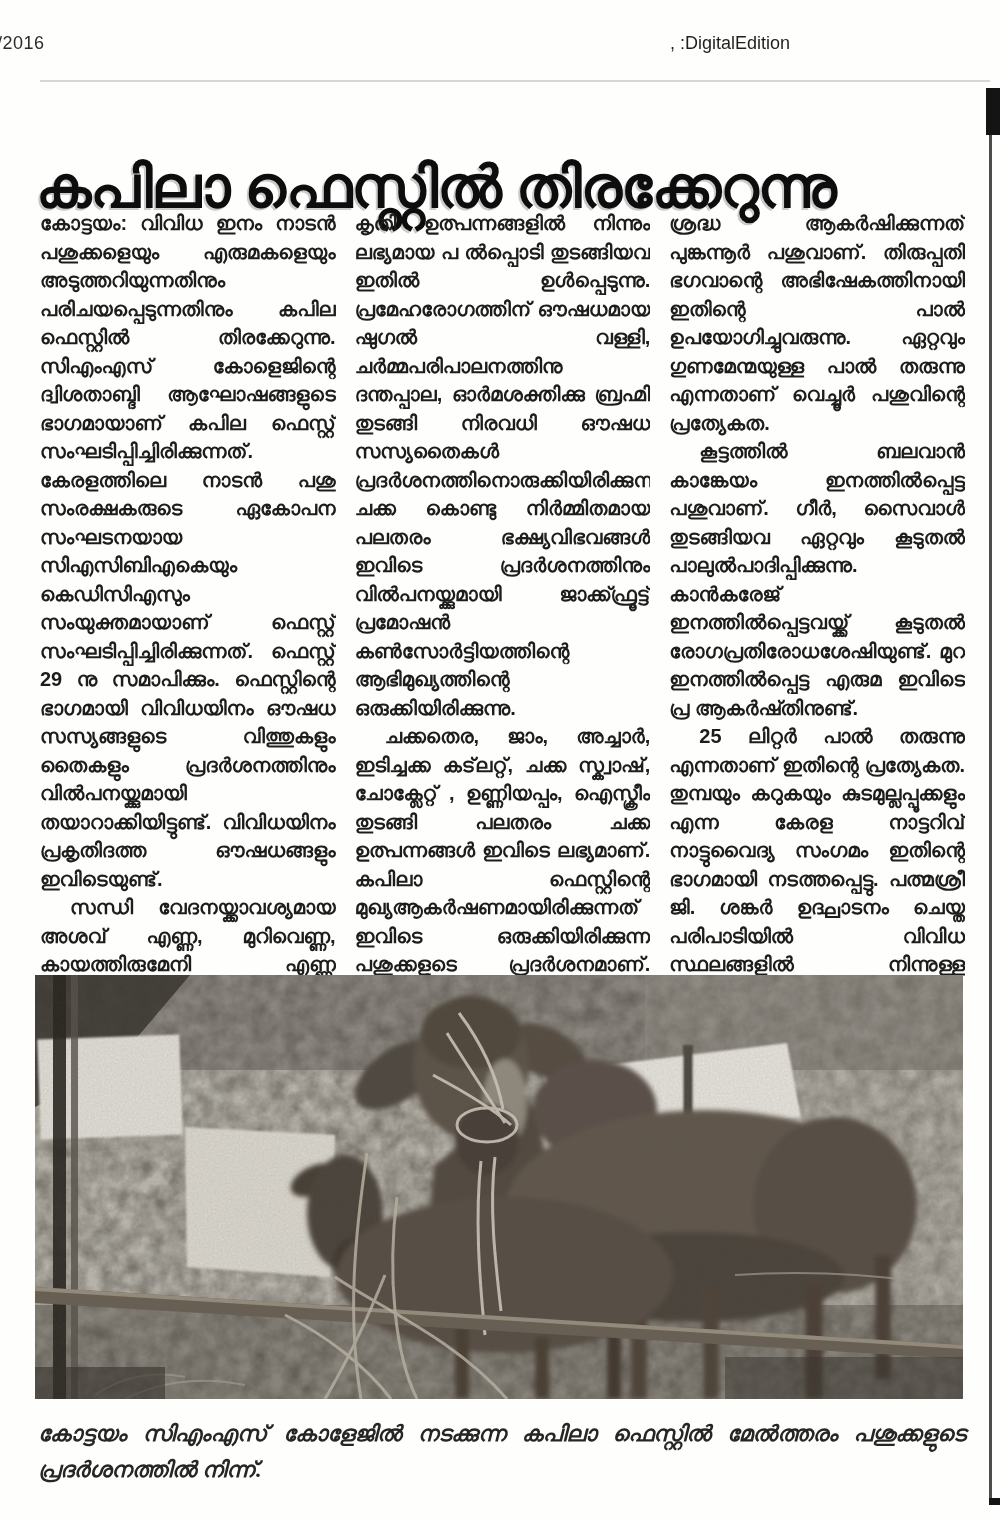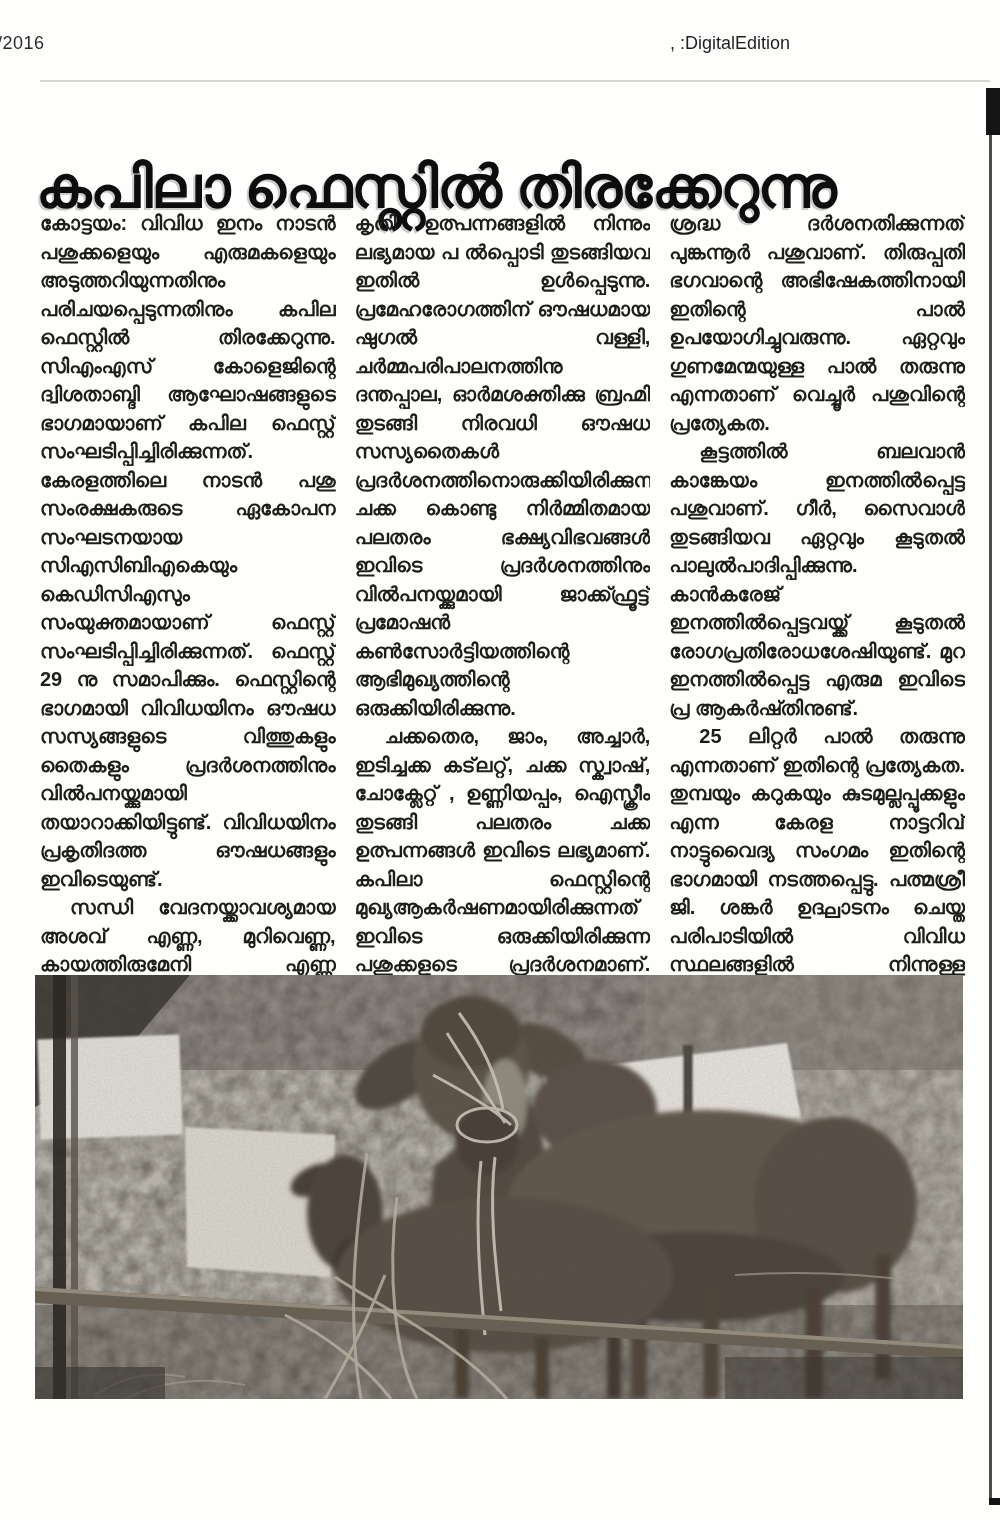--- a/index.html
+++ b/index.html
@@ -79,21 +79,21 @@
   <div class="columns">
     <div class="col">
       <p>കോട്ടയം: വിവിധ ഇനം നാടൻ പശുക്കളെയും എരുമകളെയും അടുത്തറിയുന്നതിനും പരിചയപ്പെടുന്നതിനും കപില ഫെസ്റ്റിൽ തിരക്കേറുന്നു. സിഎംഎസ് കോളെജിന്റെ ദ്വിശതാബ്ദി ആഘോഷങ്ങളുടെ ഭാഗമായാണ് കപില ഫെസ്റ്റ് സംഘടിപ്പിച്ചിരിക്കുന്നത്. കേരളത്തിലെ നാടൻ പശു സംരക്ഷകരുടെ ഏകോപന സംഘടനയായ സിഎസിബിഎകെയും കെഡിസിഎസും സംയുക്തമായാണ് ഫെസ്റ്റ് സംഘടിപ്പിച്ചിരിക്കുന്നത്. ഫെസ്റ്റ് 29 നു സമാപിക്കും. ഫെസ്റ്റിന്റെ ഭാഗമായി വിവിധയിനം ഔഷധ സസ്യങ്ങളുടെ വിത്തുകളും തൈകളും പ്രദർശനത്തിനും വിൽപനയ്ക്കുമായി തയാറാക്കിയിട്ടുണ്ട്. വിവിധയിനം പ്രകൃതിദത്ത ഔഷധങ്ങളും ഇവിടെയുണ്ട്.</p>
       <p class="indent">സന്ധി വേദനയ്ക്കാവശ്യമായ അശവ് എണ്ണ, മുറിവെണ്ണ, കായത്തിരുമേനി എണ്ണ (കഴുത്തുളുക്കത്തിന്), കാപ്പിക്കു പകരം സേവിയ്ക്കാവുന്ന ജാപ്പി (മല്ലി, ജീരകം, ഉലുവ, ചുക്ക് എന്നിവ അടങ്ങിയിരിക്കുന്നു), പ്ര</p>
     </div>
     <div class="col">
       <p>കൃതി ഉത്പന്നങ്ങളിൽ നിന്നും ലഭ്യമായ പ ൽപ്പൊടി തുടങ്ങിയവ ഇതിൽ ഉൾപ്പെടുന്നു. പ്രമേഹരോഗത്തിന് ഔഷധമായ ഷുഗൽ വള്ളി, ചർമ്മപരിപാലനത്തിനു ദന്തപ്പാല, ഓർമശക്തിക്കു ബ്രഹ്മി തുടങ്ങി നിരവധി ഔഷധ സസ്യതൈകൾ പ്രദർശനത്തിനൊരുക്കിയിരിക്കുന്നു. ചക്ക കൊണ്ടു നിർമ്മിതമായ പലതരം ഭക്ഷ്യവിഭവങ്ങൾ ഇവിടെ പ്രദർശനത്തിനും വിൽപനയ്ക്കുമായി ജാക്ക്ഫ്രൂട്ട് പ്രമോഷൻ കൺസോർട്ടിയത്തിന്റെ ആഭിമുഖ്യത്തിന്റെ ഒരുക്കിയിരിക്കുന്നു.</p>
       <p class="indent">ചക്കതെര, ജാം, അച്ചാർ, ഇടിച്ചക്ക കട്‌ലറ്റ്, ചക്ക സ്ക്വാഷ്, ചോക്ലേറ്റ് , ഉണ്ണിയപ്പം, ഐസ്ക്രീം തുടങ്ങി പലതരം ചക്ക ഉത്പന്നങ്ങൾ ഇവിടെ ലഭ്യമാണ്. കപിലാ ഫെസ്റ്റിന്റെ മുഖ്യആകർഷണമായിരിക്കുന്നത് ഇവിടെ ഒരുക്കിയിരിക്കുന്ന പശുക്കളുടെ പ്രദർശനമാണ്. കാങ്കേയം, ഗീർ, സൈവാൾ, കാൻകരേജ്, ഓങ്കോൾ, മുറ, വെച്ചൂർ തുടങ്ങിയ പ ശുക്കളെയാണ് പ്രദർശിപ്പിച്ചിരിക്കുന്നത്. കൂട്ടത്തിൽ ഏറ്റവും</p>
     </div>
     <div class="col">
-      <p>ശ്രദ്ധ ദർശനതിക്കുന്നത് പുങ്കന്നൂർ പശുവാണ്. തിരുപ്പതി ഭഗവാന്റെ അഭിഷേകത്തിനായി ഇതിന്റെ പാൽ ഉപയോഗിച്ചുവരുന്നു. ഏറ്റവും ഗുണമേന്മയുള്ള പാൽ തരുന്നു എന്നതാണ് വെച്ചൂർ പശുവിന്റെ പ്രത്യേകത.</p>
+      <p>ശ്രദ്ധ ആകർഷിക്കുന്നത് പുങ്കന്നൂർ പശുവാണ്. തിരുപ്പതി ഭഗവാന്റെ അഭിഷേകത്തിനായി ഇതിന്റെ പാൽ ഉപയോഗിച്ചുവരുന്നു. ഏറ്റവും ഗുണമേന്മയുള്ള പാൽ തരുന്നു എന്നതാണ് വെച്ചൂർ പശുവിന്റെ പ്രത്യേകത.</p>
       <p class="indent">കൂട്ടത്തിൽ ബലവാൻ കാങ്കേയം ഇനത്തിൽപ്പെട്ട പശുവാണ്. ഗീർ, സൈവാൾ തുടങ്ങിയവ ഏറ്റവും കൂടുതൽ പാലുൽപാദിപ്പിക്കുന്നു. കാൻകരേജ് ഇനത്തിൽപ്പെട്ടവയ്ക്ക് കൂടുതൽ രോഗപ്രതിരോധശേഷിയുണ്ട്. മുറ ഇനത്തിൽപ്പെട്ട എരുമ ഇവിടെ പ്ര ആകർഷ്തിനുണ്ട്.</p>
       <p class="indent">25 ലിറ്റർ പാൽ തരുന്നു എന്നതാണ് ഇതിന്റെ പ്രത്യേകത. തുമ്പയും കറുകയും കുടമുല്ലപ്പൂക്കളും എന്ന കേരള നാട്ടറിവ് നാട്ടുവൈദ്യ സംഗമം ഇതിന്റെ ഭാഗമായി നടത്തപ്പെട്ടു. പത്മശ്രീ ജി. ശങ്കർ ഉദ്ഘാടനം ചെയ്ത പരിപാടിയിൽ വിവിധ സ്ഥലങ്ങളിൽ നിന്നുള്ള നാട്ടുവൈദ്യന്മാർ അവരുടെ അറിവുകളും അനുഭവങ്ങളും പങ്കുവച്ചു.</p>
     </div>
   </div>
 
   <figure class="photo" role="img" aria-label="black-and-white photo of a Gir cow and calf tied at the cattle exhibition">
     <svg viewBox="0 0 928 424" xmlns="http://www.w3.org/2000/svg">
       <defs>
         <filter id="foliageDark" x="0" y="0" width="100%" height="100%">
           <feTurbulence type="fractalNoise" baseFrequency="0.045" numOctaves="4" seed="11" result="n"></feTurbulence>
@@ -186,14 +186,15 @@
         <path d="M700,300 C760,296 820,298 880,306"></path>
       </g>
 
       <rect x="690" y="382" width="238" height="42" fill="#332f2a" opacity="0.5"></rect>
       <rect x="0" y="392" width="130" height="32" fill="#2e2b27" opacity="0.6"></rect>
       <rect width="928" height="424" filter="url(#grain)" opacity="0.22"></rect>
       <rect width="928" height="424" fill="#70604c" opacity="0.07"></rect>
     </svg>
   </figure>
 
+  <figcaption class="caption">കോട്ടയം സിഎംഎസ് കോളേജിൽ നടക്കുന്ന കപിലാ ഫെസ്റ്റിൽ മേൽത്തരം പശുക്കളുടെ പ്രദർശനത്തിൽ നിന്ന്.</figcaption>
 
 </div>
 
 </body></html>

